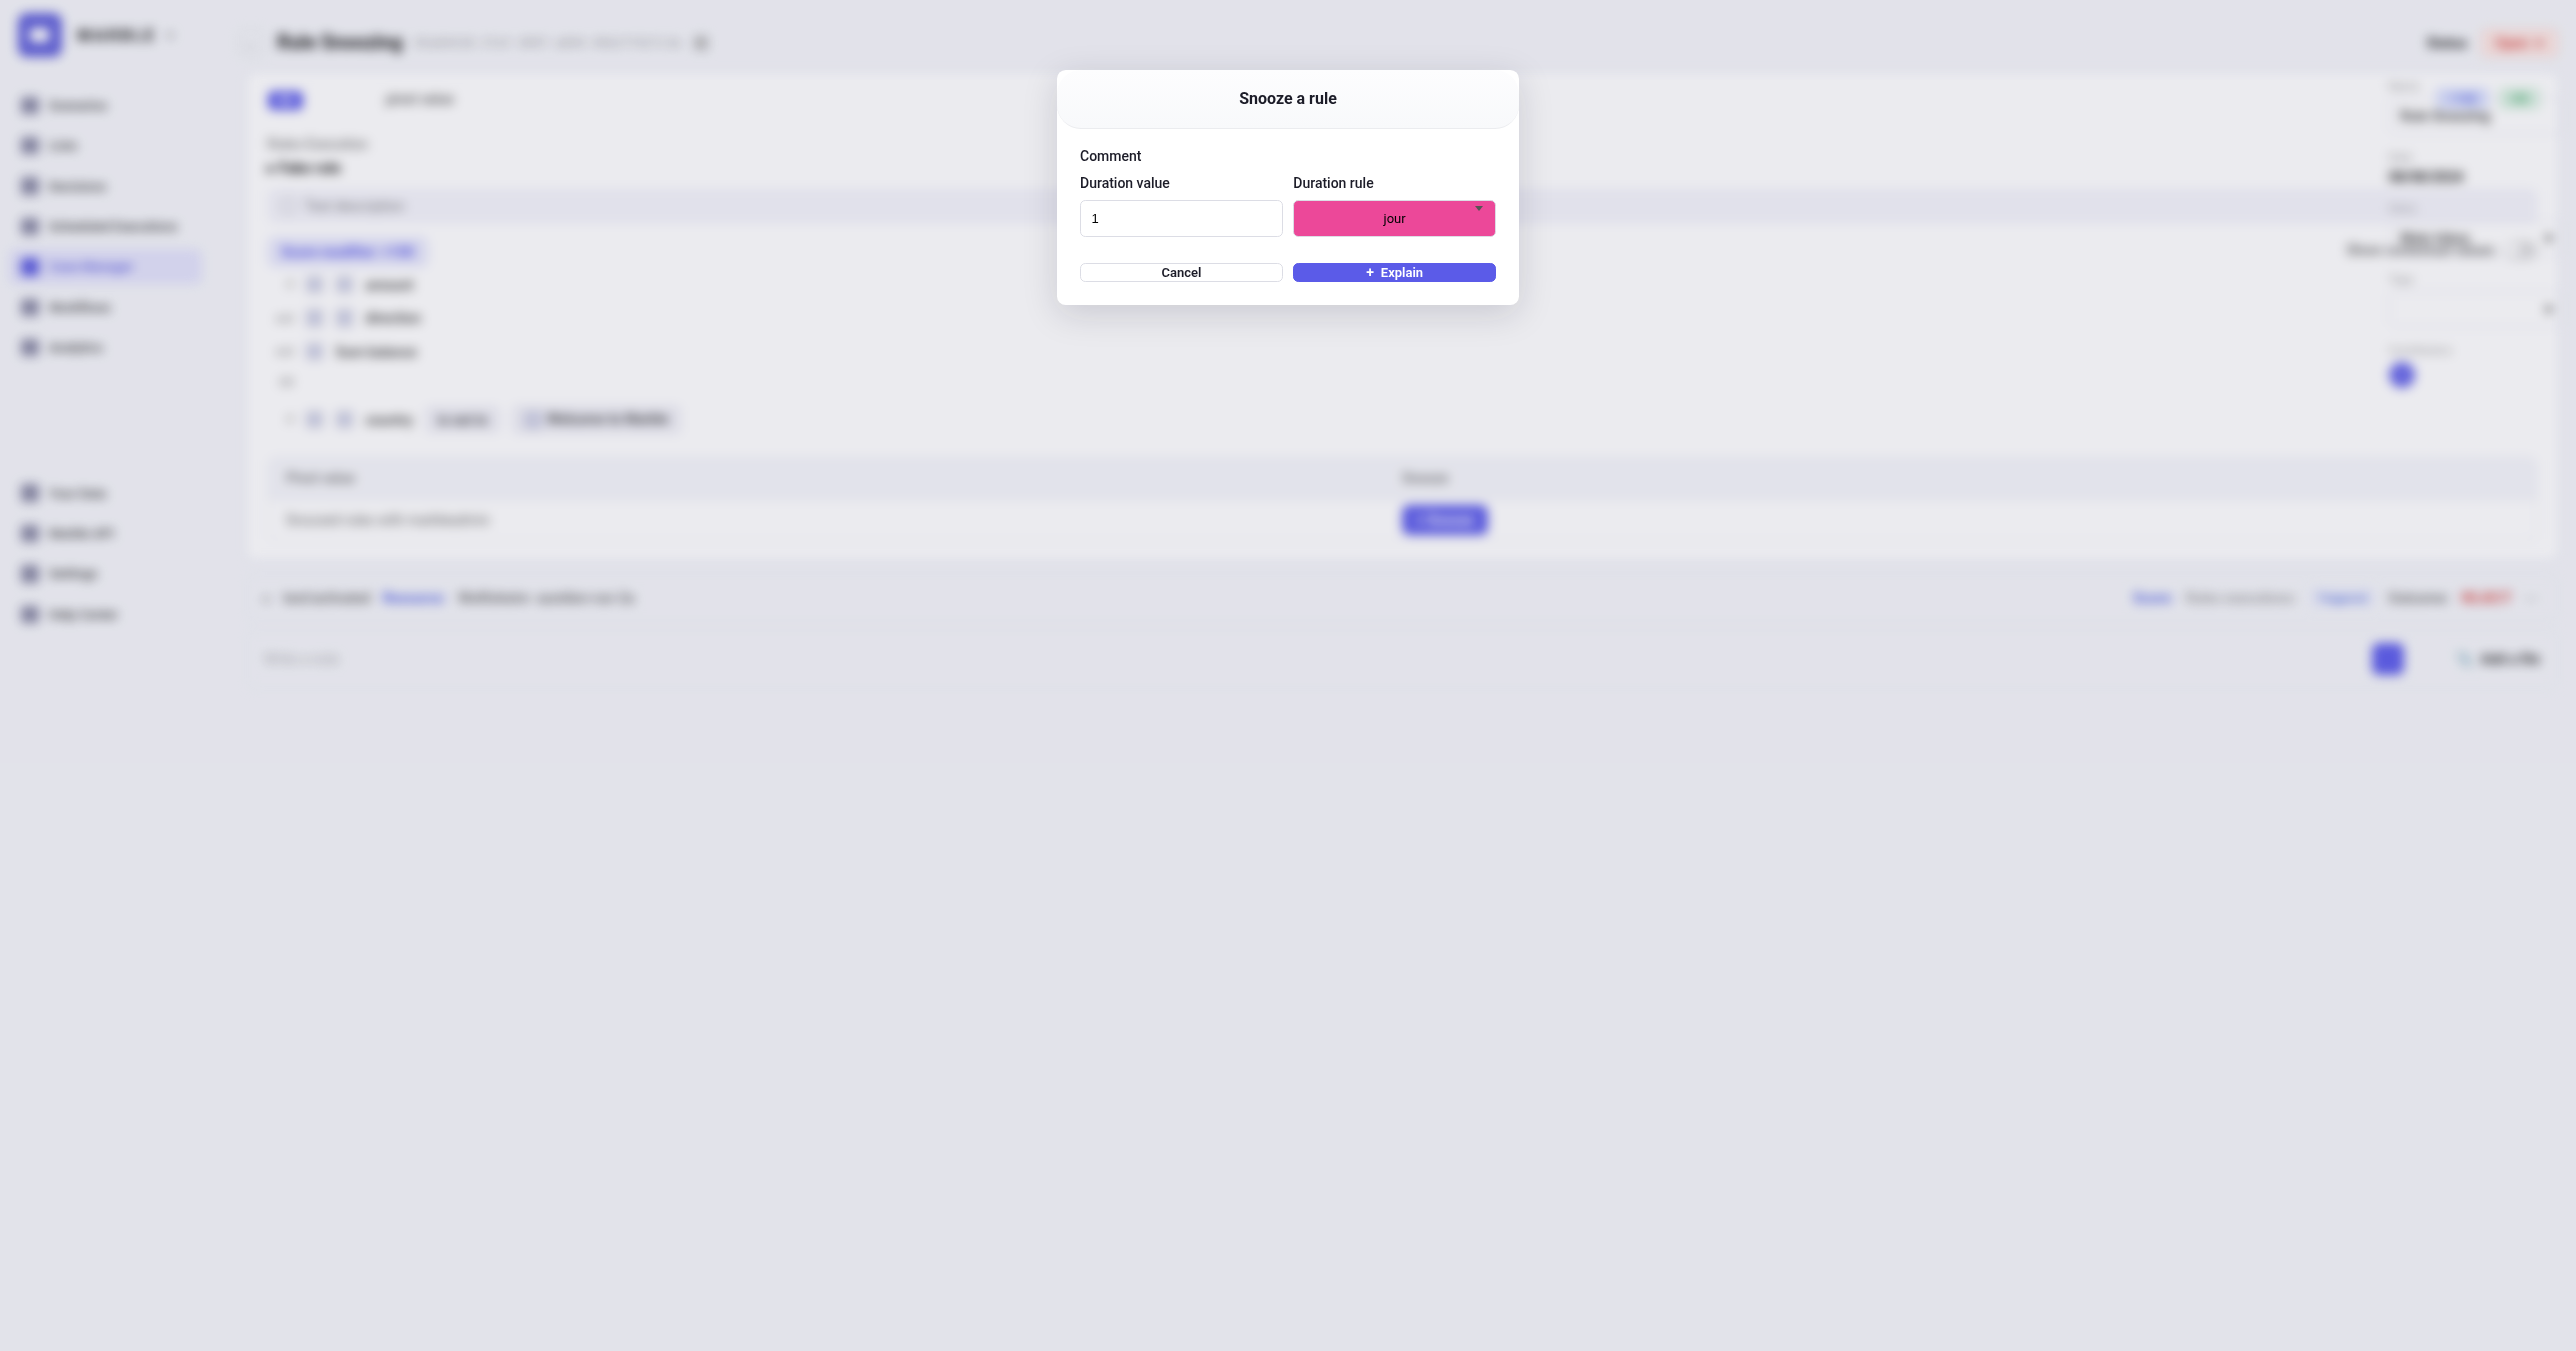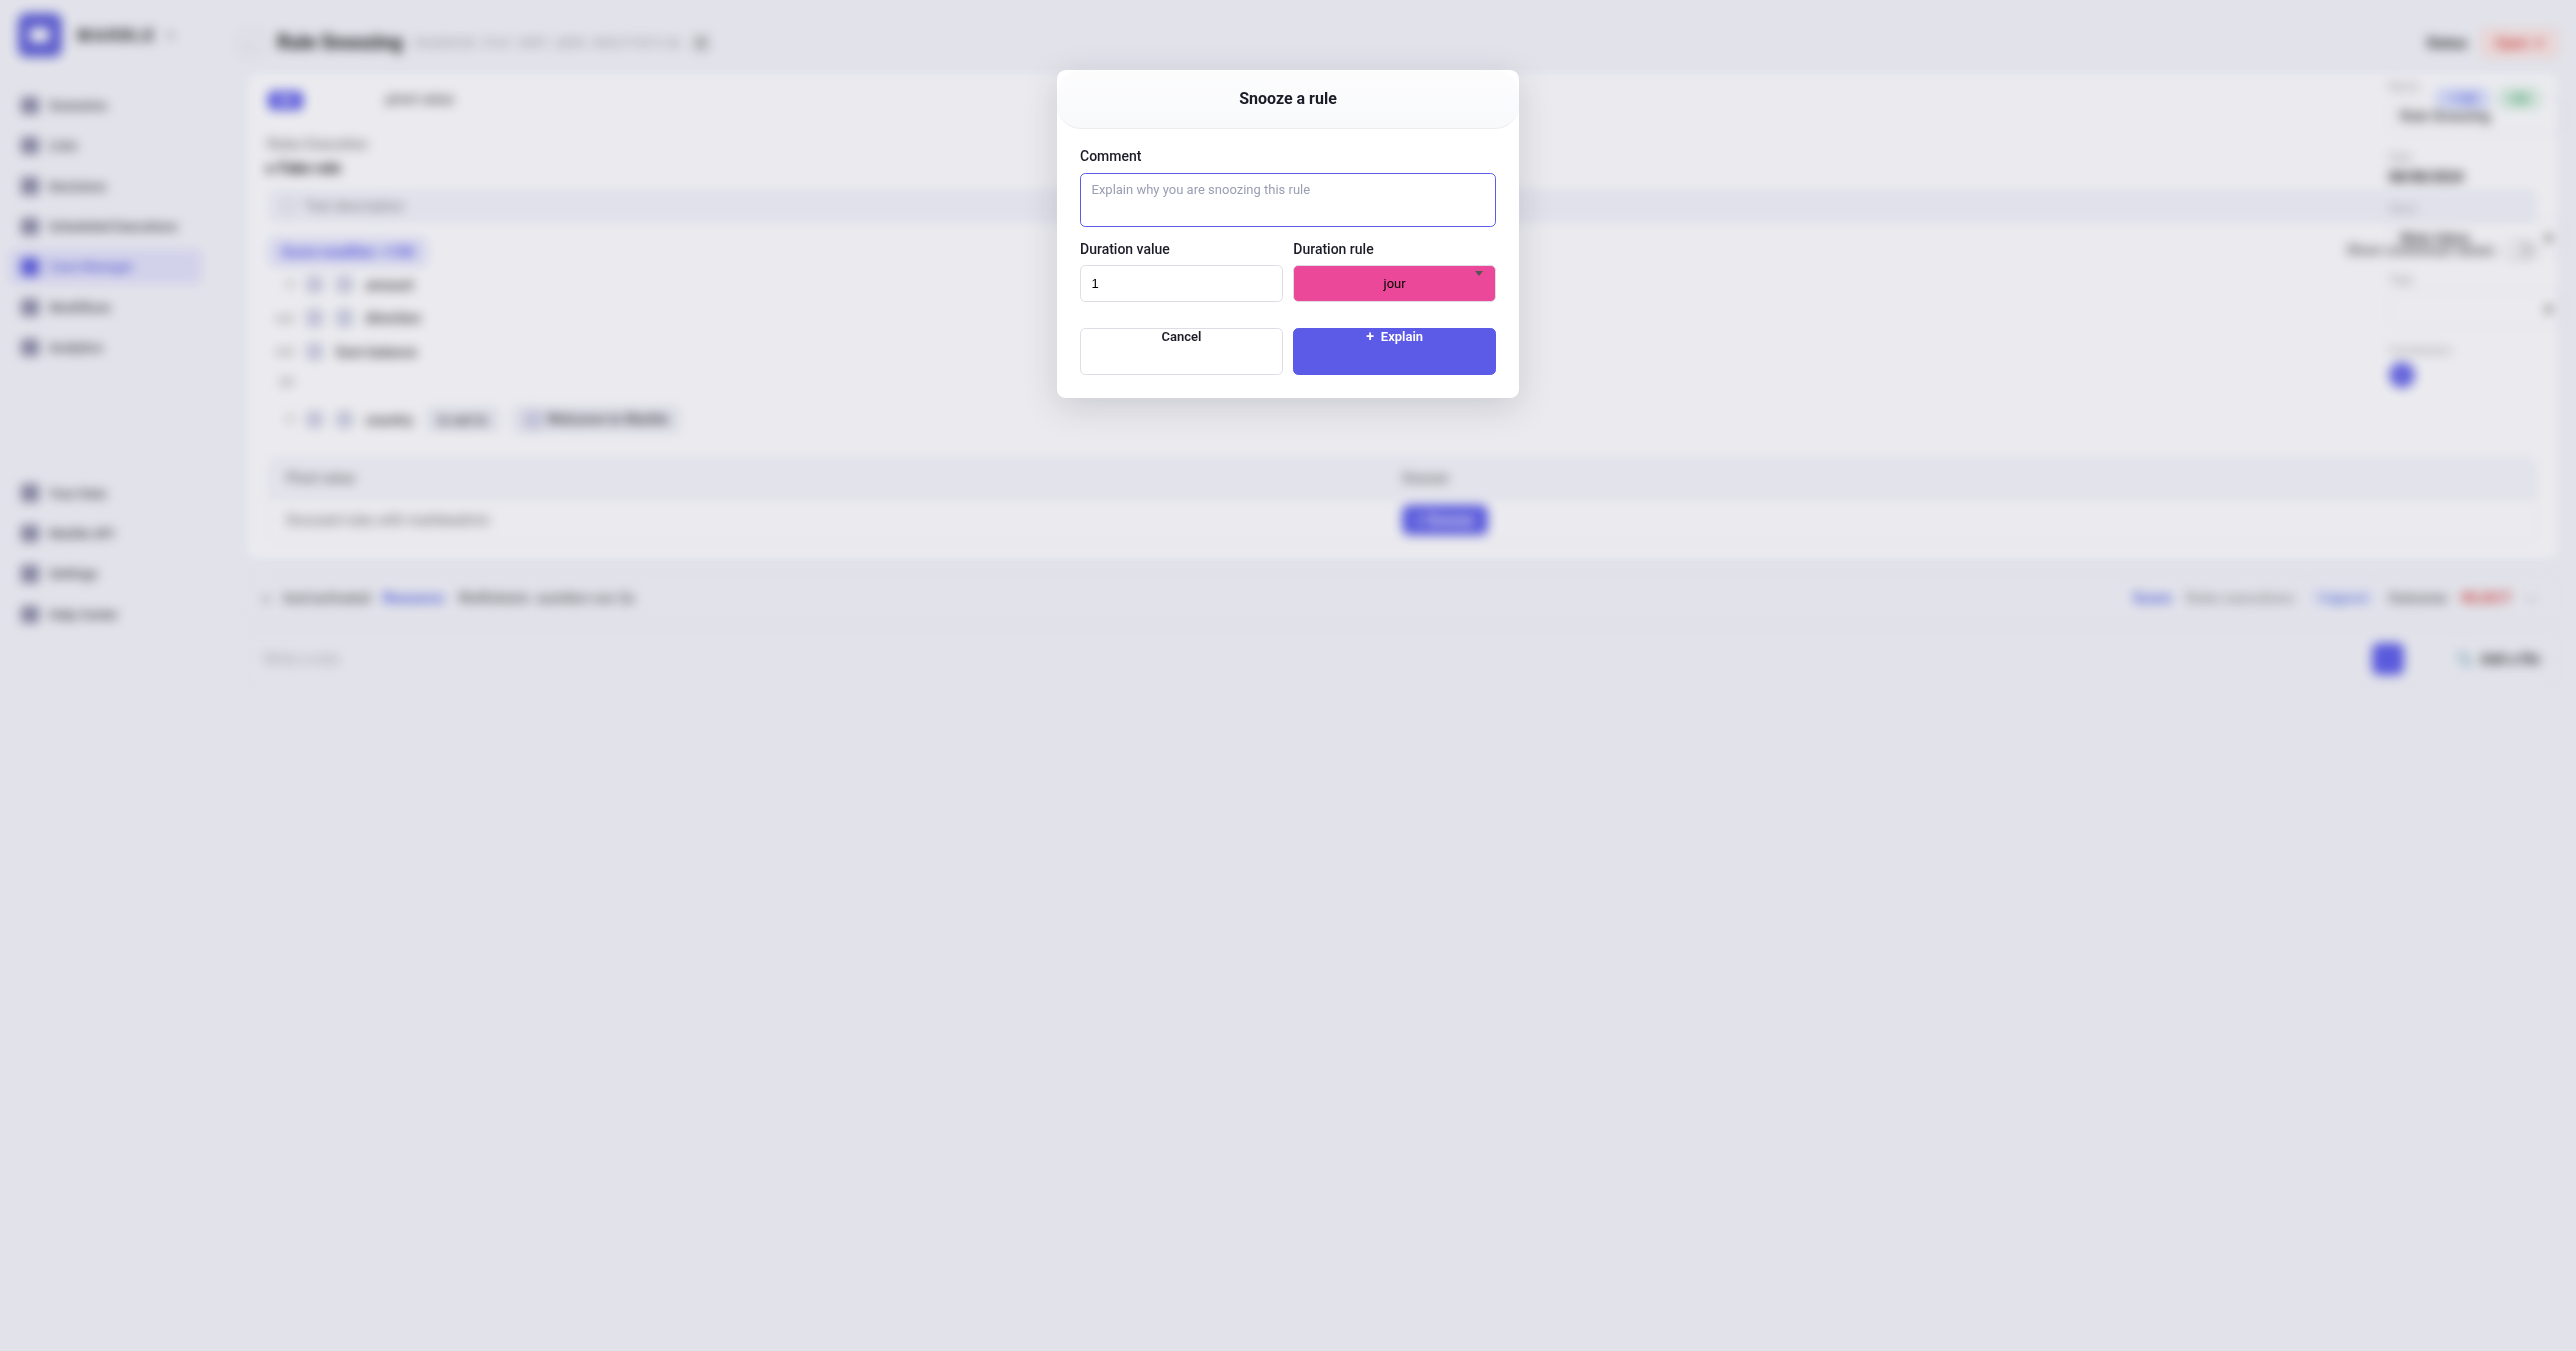--- a/index.html
+++ b/index.html
@@ -83,21 +83,21 @@
     .modal-body { padding:19.3px 23px 23px 23px; }
     .field-label { font-size:14px; color:#1c1c28; margin-bottom:8.8px; font-weight:500;}
     .textarea { width:100%; height:54px; border:1.3px solid #5b5be8; border-radius:5.3px; padding:8.8px 10.5px; font-size:13px; resize:none; outline:none; font-family:inherit; color:#333;}
     .textarea::placeholder{color:#9a9eb2;}
     .row2{display:flex;gap:10.5px;margin-top:11px;}
     .col{flex:1;}
     .num-input{width:100%;height:37px;border:0.9px solid #dcdde5;border-radius:5.3px;padding:0 10.5px;font-size:13px;outline:none;}
     .select{width:100%;height:37px;border:0.9px solid #dcdde5;border-radius:5.3px;padding:0 10.5px;font-size:13px;display:flex;align-items:center;justify-content:center;position:relative;cursor:pointer;background:#ec4899;}
     .select .caret{position:absolute;right:12.3px;color:#6b6b80;}
     .btn-row{display:flex;gap:10.5px;margin-top:26px;}
-    .btn{flex:1;height:47px;border-radius:5.3px;font-size:13px;font-weight:600;display:flex;justify-content:center;gap:7px;cursor:pointer;}
+    .btn{flex:1;height:19px;border-radius:5.3px;font-size:13px;font-weight:600;display:flex;align-items:center;justify-content:center;gap:7px;cursor:pointer;}
     .btn-cancel{background:#fff;border:0.9px solid #dcdde5;color:#1c1c28;}
     .btn-primary{background:#5b5be8;border:0.9px solid #5b5be8;color:#fff;}
     .plus{font-size:14px;line-height:1;}
     .caret-down{width:0;height:0;border-left:4.4px solid transparent;border-right:4.4px solid transparent;border-top:5.3px solid #555;}
   </style>
 </head>
 <body>
 
 <div class="app-bg">
   <div class="topbar">
@@ -278,21 +278,20 @@
 </div>
 <div class="grain-overlay"></div>
 
 <div class="modal-backdrop">
   <div class="modal">
     <div class="modal-header">
       <div class="modal-title">Snooze a rule</div>
     </div>
     <div class="modal-body">
       <div class="field-label">Comment</div>
-      <textarea class="textarea" placeholder="Explain why you are snoozing this rule" style=""></textarea>
 
       <div class="row2">
         <div class="col">
           <div class="field-label">Duration value</div>
           <input class="num-input" type="text" value="1" style="">
         </div>
         <div class="col">
           <div class="field-label">Duration rule</div>
           <div class="select">
             <span>jour</span>

